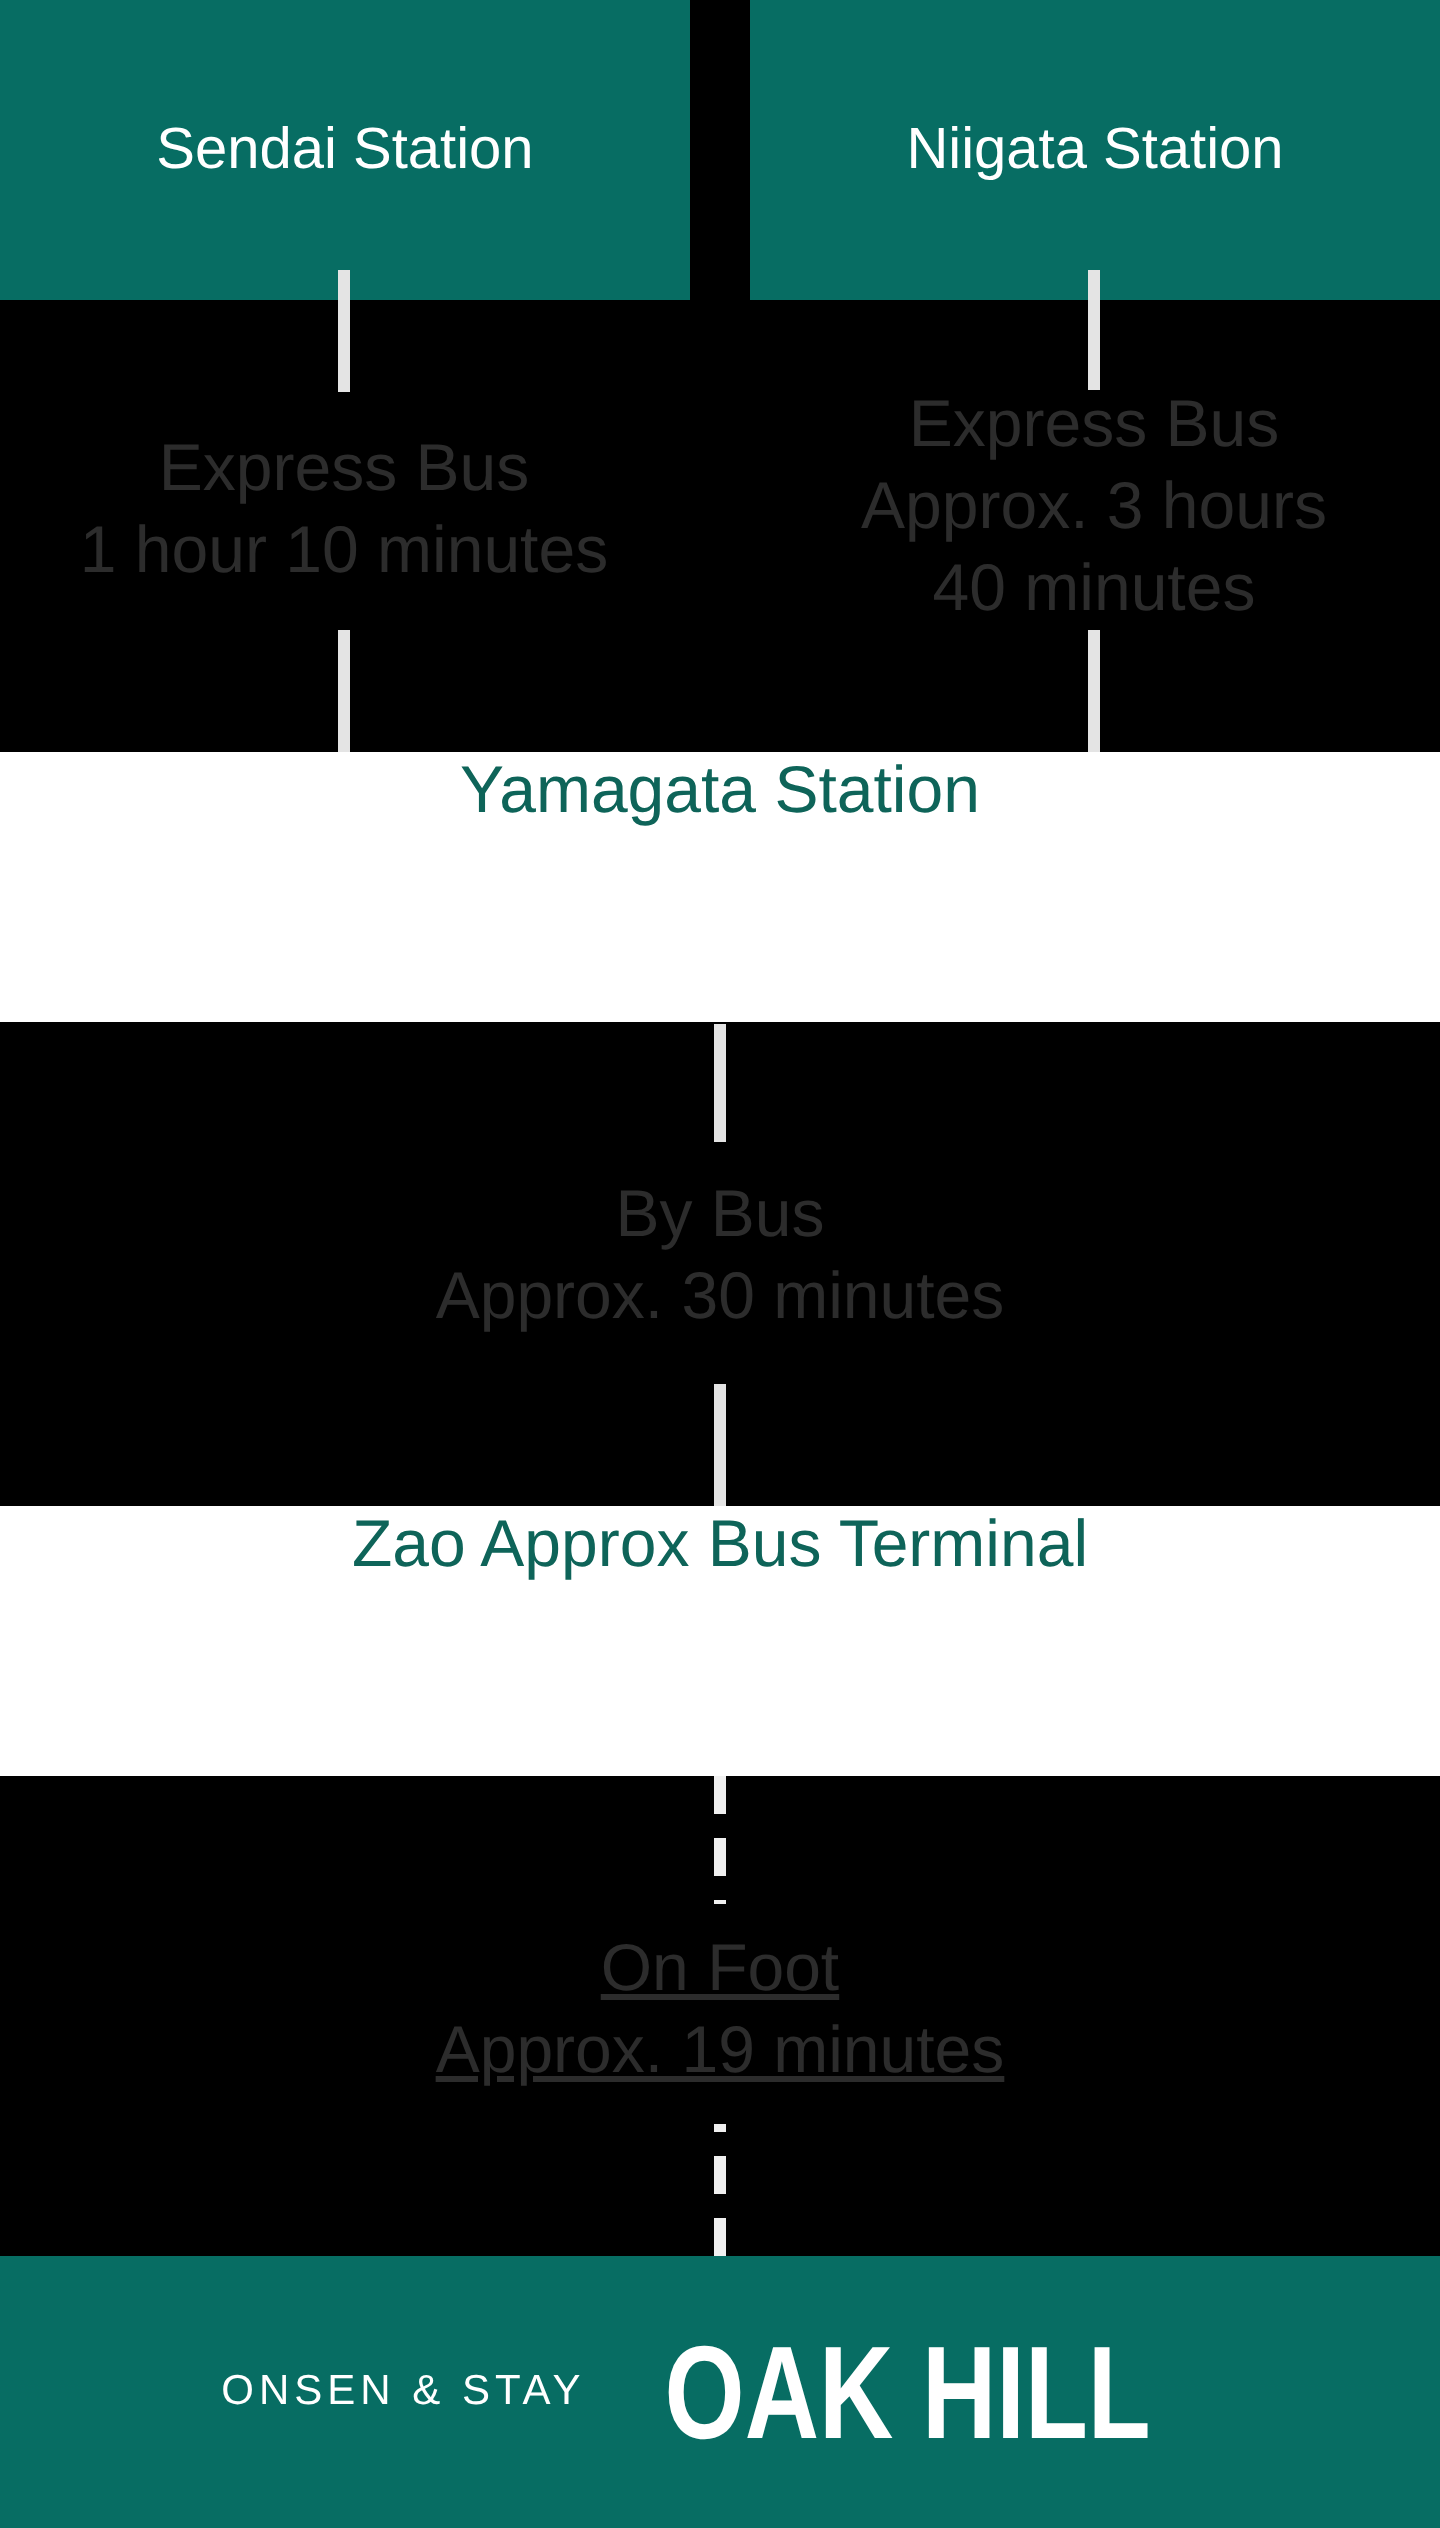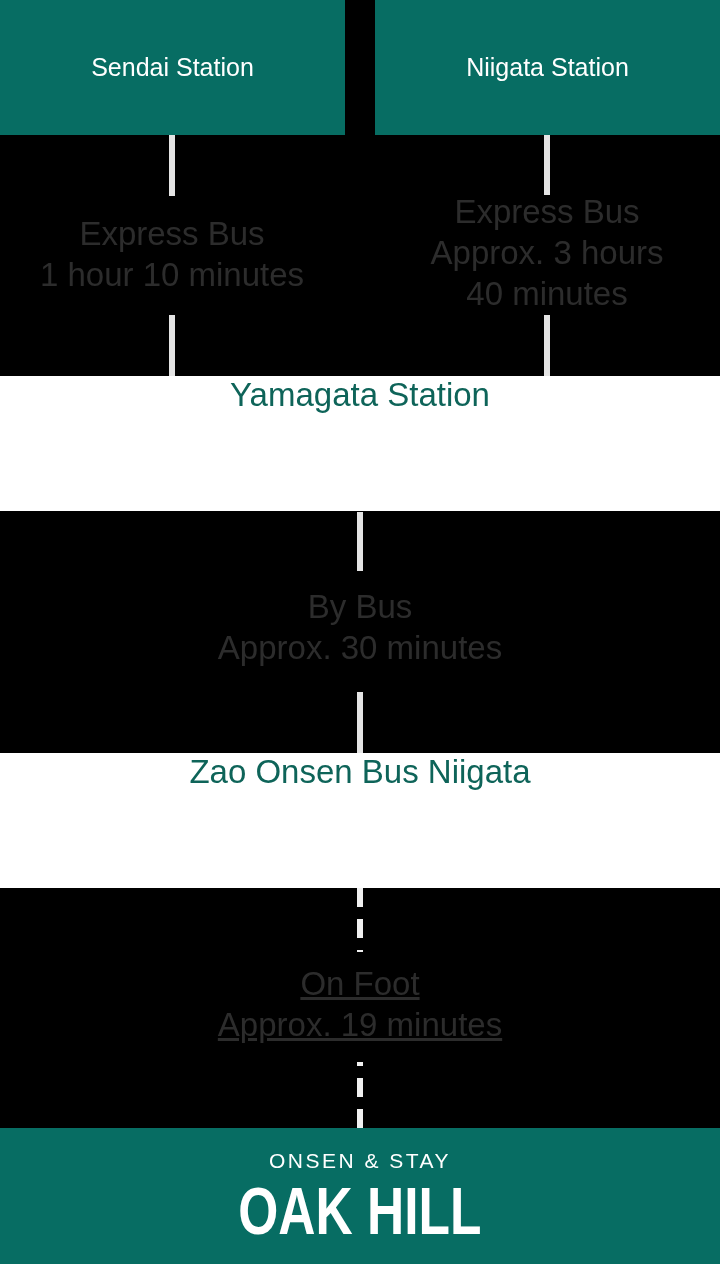--- a/index.html
+++ b/index.html
@@ -13,27 +13,27 @@
     height: 1264px;
     background: #000000;
     overflow: hidden;
     font-family: "Liberation Sans", sans-serif;
   }
   
   .station-box {
     position: absolute;
     top: 0;
     width: 345px;
-    height: 135px;
+    height: 150px;
     background: #076d63;
     display: flex;
     align-items: center;
     justify-content: center;
     color: #ffffff;
-    font-size: 25px;
+    font-size: 29px;
   }
   .station-box.left  { left: 0; }
   .station-box.right { left: 375px; align-items: center; }
 
   
   .band {
     position: absolute;
     left: 0;
     width: 720px;
     height: 135px;
@@ -86,21 +86,21 @@
 
   
   .footer {
     position: absolute;
     left: 0;
     top: 1128px;
     width: 720px;
     height: 136px;
     background: #076d63;
     display: flex;
-    flex-direction: column;
+    flex-direction: row;
     align-items: center;
     justify-content: center;
     gap: 5px;
     color: #ffffff;
   }
   .footer .tagline {
     font-size: 21px;
     letter-spacing: 2.5px;
     white-space: nowrap;
   }
@@ -148,21 +148,21 @@
 
   <div class="vline c-top"></div>
   <div class="vline c-bottom"></div>
 
   <div class="route-text bus-leg">
     <div>By Bus</div>
     <div>Approx. 30 minutes</div>
   </div>
 
   <div class="band zao">
-    <span>Zao Onsen Bus Niigata</span>
+    <span>Zao Approx Bus Terminal</span>
   </div>
 
   <div class="vline dashed d-top"></div>
   <div class="vline dashed d-bottom"></div>
 
   <div class="route-text walk-leg">
     <div>On Foot</div>
     <div>Approx. 19 minutes</div>
   </div>
 

